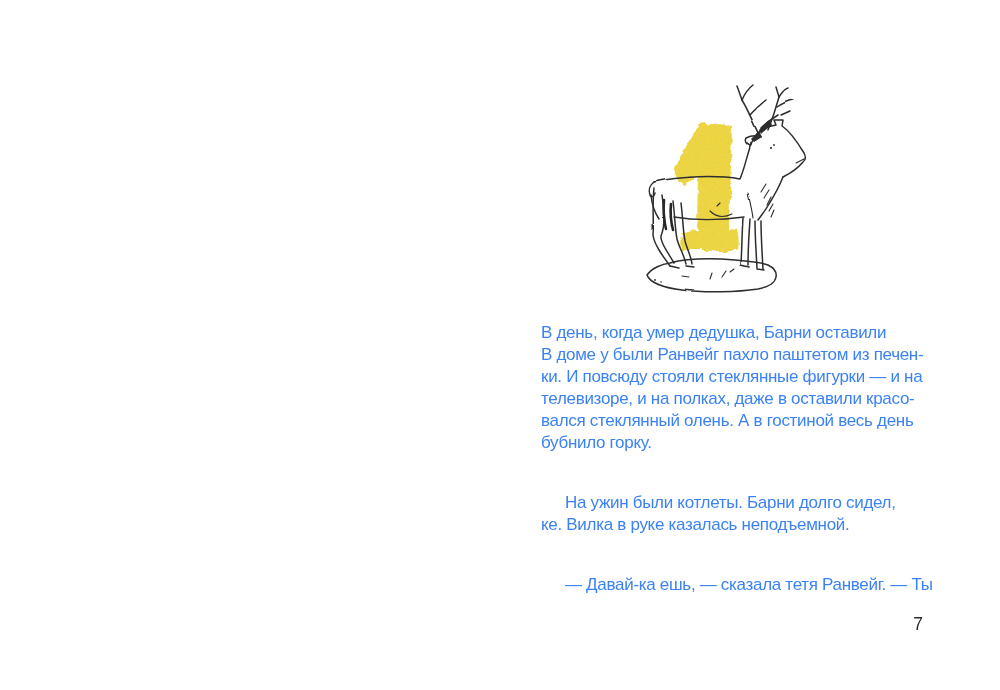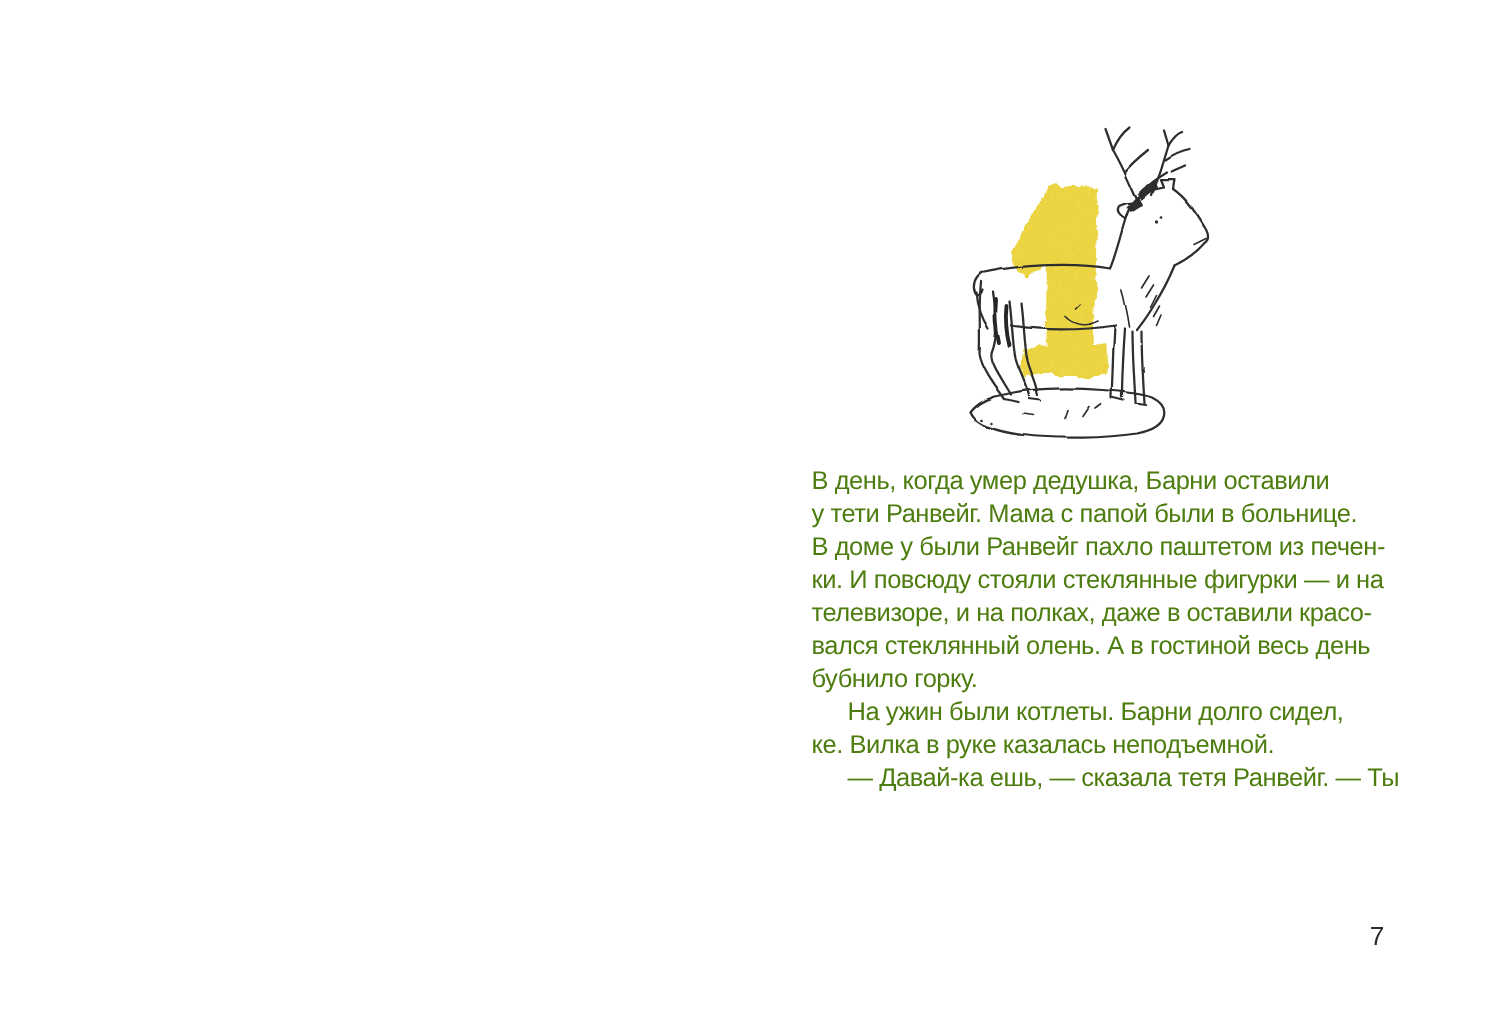--- a/index.html
+++ b/index.html
@@ -18,33 +18,34 @@
   .illustration {
     position: absolute;
     left: 640px;
     top: 80px;
     width: 170px;
     height: 222px;
   }
   .text-block {
     position: absolute;
     left: 541px;
-    top: 310px;
+    top: 322px;
     width: 410px;
     font-size: 17px;
     line-height: 22px;
     letter-spacing: -0.3px;
-    color: #4d7c0f;
+    color: #3b82f6;
     white-space: nowrap;
   }
   .text-block .line {
     height: 22px;
   }
   .text-block .line.indent {
     padding-left: 24px;
+    margin-top: 38px;
   }
   .page-number {
     position: absolute;
     left: 903px;
     top: 613px;
     width: 30px;
     text-align: center;
     font-size: 17.5px;
     line-height: 22px;
     color: #2b2b2b;
@@ -177,21 +178,20 @@
         <path class="ink-thin" d="M 42,196 l 7,1"></path>
         <path class="ink-thin" d="M 70,199 l 2,-6"></path>
         <path class="ink-thin" d="M 82,197 l 4,-6"></path>
         <path class="ink-thin" d="M 90,192 l 4,-3"></path>
       </g>
     </g>
   </svg>
 
   <div class="text-block">
     <div class="line">В день, когда умер дедушка, Барни оставили</div>
-    <div class="line">у тети Ранвейг. Мама с папой были в больнице.</div>
     <div class="line">В доме у были Ранвейг пахло паштетом из печен-</div>
     <div class="line">ки. И повсюду стояли стеклянные фигурки — и на</div>
     <div class="line">телевизоре, и на полках, даже в оставили красо-</div>
     <div class="line">вался стеклянный олень. А в гостиной весь день</div>
     <div class="line">бубнило горку.</div>
     <div class="line indent">На ужин были котлеты. Барни долго сидел,</div>
     <div class="line">ке. Вилка в руке казалась неподъемной.</div>
     <div class="line indent">— Давай-ка ешь, — сказала тетя Ранвейг. — Ты</div>
   </div>
 

